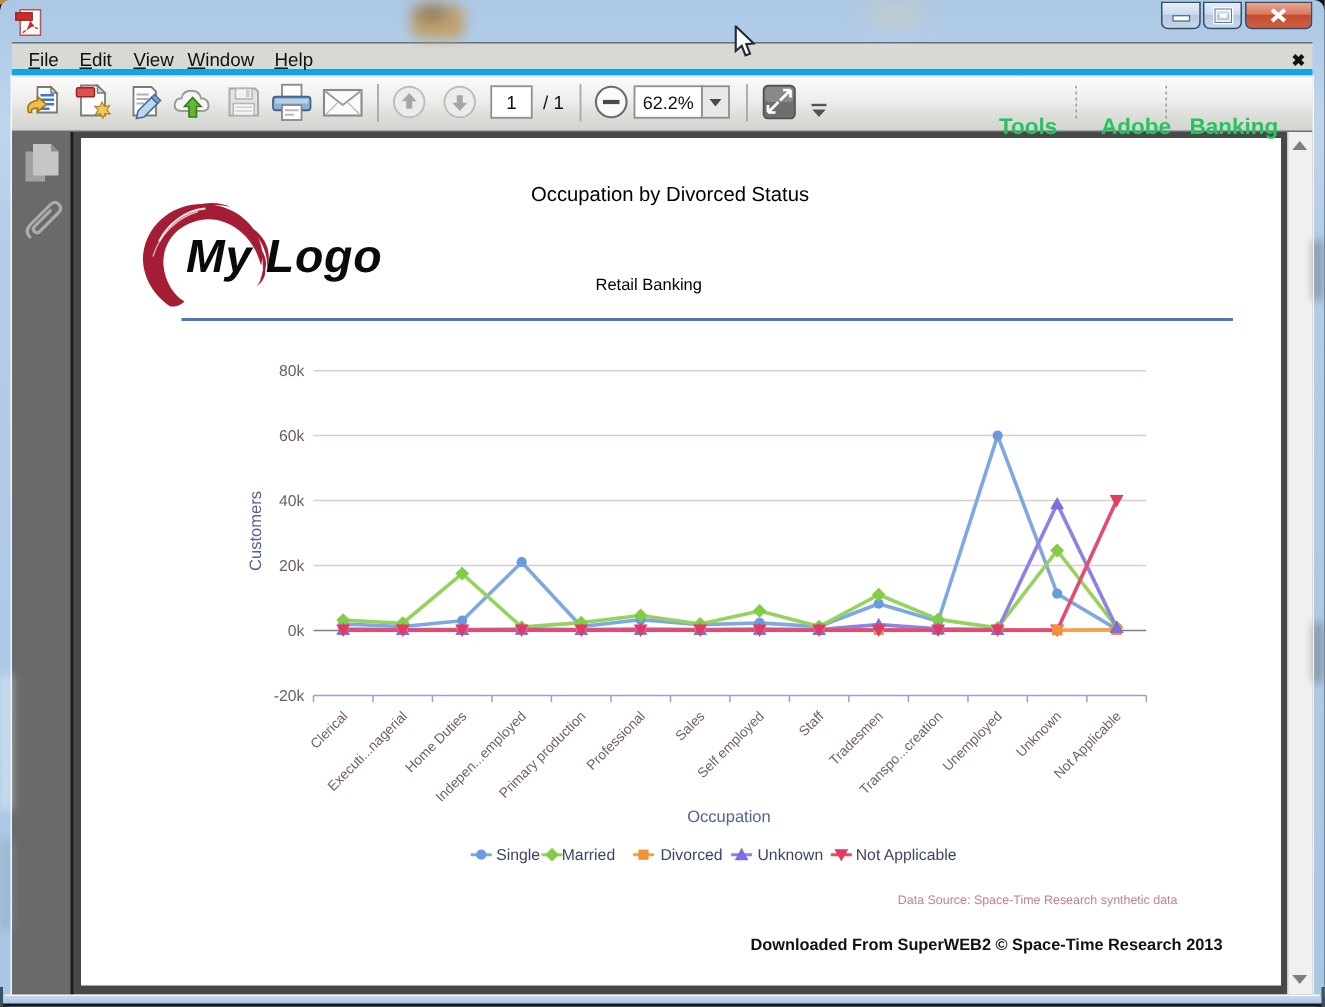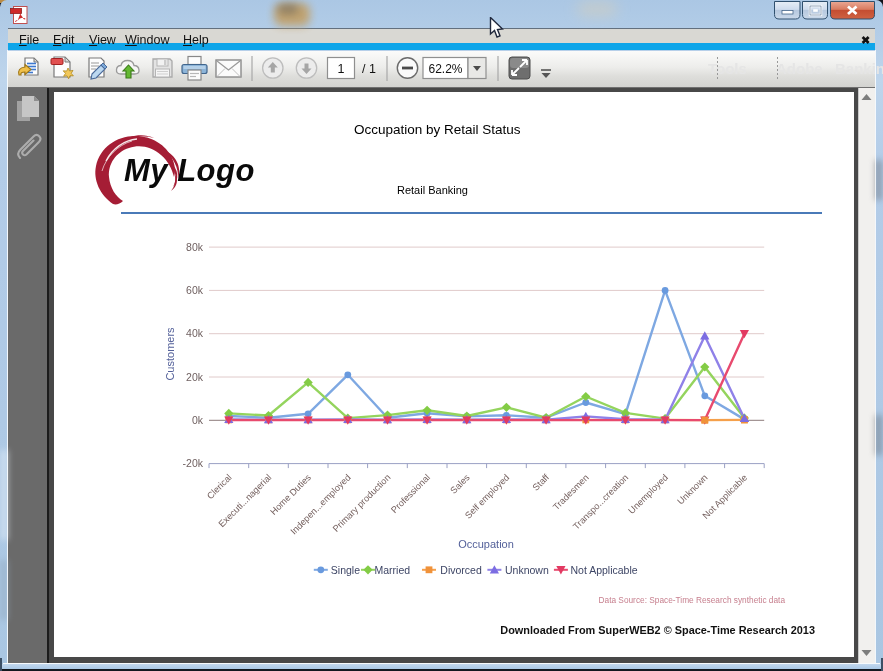--- a/index.html
+++ b/index.html
@@ -2,31 +2,31 @@
 <html><head><meta charset="utf-8"><style>
 * { margin:0; padding:0; box-sizing:border-box; }
 html,body { width:883px; height:671px; overflow:hidden; background:#101018;
   font-family:"Liberation Sans",sans-serif; }
 #win { position:absolute; left:0; top:0; width:883px; height:671px;
   border-radius:7px 7px 7px 7px;
   background:linear-gradient(180deg,#abc7e4 0%,#bed5ec 12%,#b3cce8 25%,#a9c6e2 100%); }
 #titlebar { position:absolute; left:2px; top:2px; width:879px; height:26px; }
 #titletext { position:absolute; left:30px; top:8px; font-size:12.5px; color:#1c1c1c; }
 #menubar { position:absolute; left:8px; top:28px; width:867px; height:22px;
-  background:#d9d8d3; border-top:1px solid #63707e; border-bottom:7px solid #0ea5e9; }
+  background:#d9d8d3; border-top:1px solid #63707e; border-bottom:4px solid #0ea5e9; }
 #menubar span { position:absolute; top:4px; font-size:12.5px; color:#111; }
 #menubar u { text-decoration:underline; }
 #toolbar { position:absolute; left:8px; top:51px; width:867px; height:37px;
   background:linear-gradient(180deg,#fbfbfa 0%,#ededeb 45%,#dededb 70%,#d3d3d0 100%);
   border-bottom:1px solid #707070; }
 #docarea { position:absolute; left:8px; top:88px; width:867px; height:575px; background:#484848; }
 #sidebar { position:absolute; left:8px; top:88px; width:41px; height:575px; background:#6a6a6a; border-right:2px solid #1c1c1c; }
 #page { position:absolute; left:54px; top:92px; width:800px; height:565px; background:#ffffff; }
 #scrollbar { position:absolute; left:858px; top:88px; width:17px; height:575px; background:#f1f0ee; border-left:1px solid #c8c8c8; }
-#tools-txt { position:absolute; top:60px; font-size:15px; font-weight:bold; color:#e5e5e5;margin-left:42px; }
+#tools-txt { position:absolute; top:76px; font-size:15px; font-weight:bold; color:#22c55e; }
 .dotsep { position:absolute; top:57px; width:1px; height:24px;
   background-image:linear-gradient(#999 50%, transparent 50%); background-size:1px 4px; }
 </style></head><body>
 <div style="position:absolute;left:0;top:0;width:13px;height:3px;background:#b98a44"></div>
 <div id="win"></div>
 
 <div id="docarea"></div>
 <div id="sidebar"></div>
 <svg style="position:absolute;left:14px;top:94px" width="28" height="72" viewBox="0 0 28 72">
 <path d="M3 7 h13 v20 h-13 z" fill="#a2a2a2"></path>
@@ -34,21 +34,21 @@
 <path d="M20 2 l5 5 h-5 z" fill="#8f8f8f"></path>
 <path d="M6 64 q-4 -4 0.5 -8.5 l13 -13 q3 -3 5.7 -0.3 q2.7 2.7 -0.3 5.7 l-12.5 12.5 q-1.7 1.7 -3.4 0 q-1.7 -1.7 0 -3.4 l10.5 -10.5" fill="none" stroke="#acacac" stroke-width="2.1" stroke-linecap="round"></path>
 </svg>
 <div id="page"></div>
 <div id="scrollbar"></div>
 <svg style="position:absolute;left:858px;top:88px" width="17" height="575" viewBox="0 0 17 575">
 <path d="M8.5 6 l5 6 h-10 z" fill="#7d7d7d"></path>
 <path d="M8.5 568 l5 -6 h-10 z" fill="#7d7d7d"></path>
 </svg>
 
-<div style="position:absolute;left:354px;top:122px;width:200px;font-size:13.5px;color:#000">Occupation by Retail Status</div>
+<div style="position:absolute;left:354px;top:122px;width:200px;font-size:13.5px;color:#000">Occupation by Divorced Status</div>
 <div style="position:absolute;left:397px;top:184px;width:200px;font-size:11px;color:#000">Retail Banking</div>
 <div style="position:absolute;left:121px;top:212px;width:701px;height:1.5px;background:#4a7ab8"></div>
 <svg style="position:absolute;left:92px;top:131px" width="95" height="78" viewBox="0 0 95 78">
 <path d="M21 73 C 8 64 1 49 4 35 C 8 17 24 5 43 5 C 60 5 74 14 80 27 C 83 34 84 40 82 46 C 80 38 76 30 69 24 C 60 16 48 13 37 17 C 24 21 16 33 17 46 C 18 57 24 66 31 70 C 28 73 24 74 21 73 Z" fill="#a51d35"></path>
 <path d="M28 12 C 37 4 51 2 62 7 C 51 4 38 6 28 12 Z" fill="#a51d35"></path>
 <path d="M72 19 C 81 26 87 37 86 48 C 90 36 84 24 72 19 Z" fill="#a51d35"></path>
 <path d="M79 32 C 84 40 85 49 81 56 C 88 48 86 38 79 32 Z" fill="#a51d35"></path>
 <path d="M83 44 C 84 50 83 55 79 60 C 86 55 86 48 83 44 Z" fill="#a51d35"></path>
 <path d="M14 30 C 20 18 32 9 45 8" fill="none" stroke="#ffffff" stroke-width="1.3" opacity="0.9"></path>
 <path d="M10 40 C 14 26 26 14 40 10" fill="none" stroke="#ffffff" stroke-width="0.9" opacity="0.7"></path>

